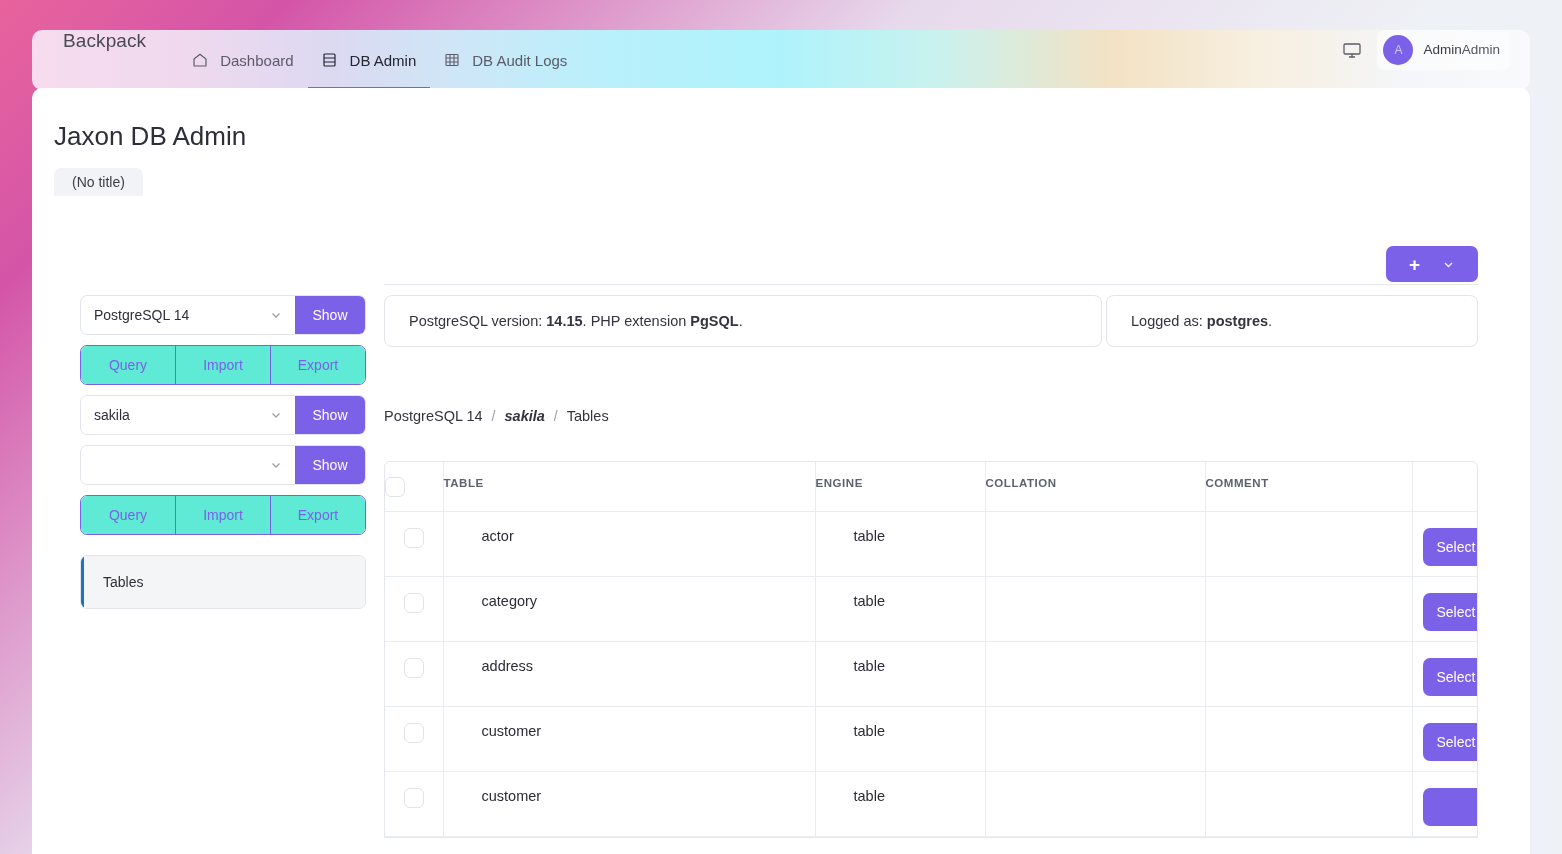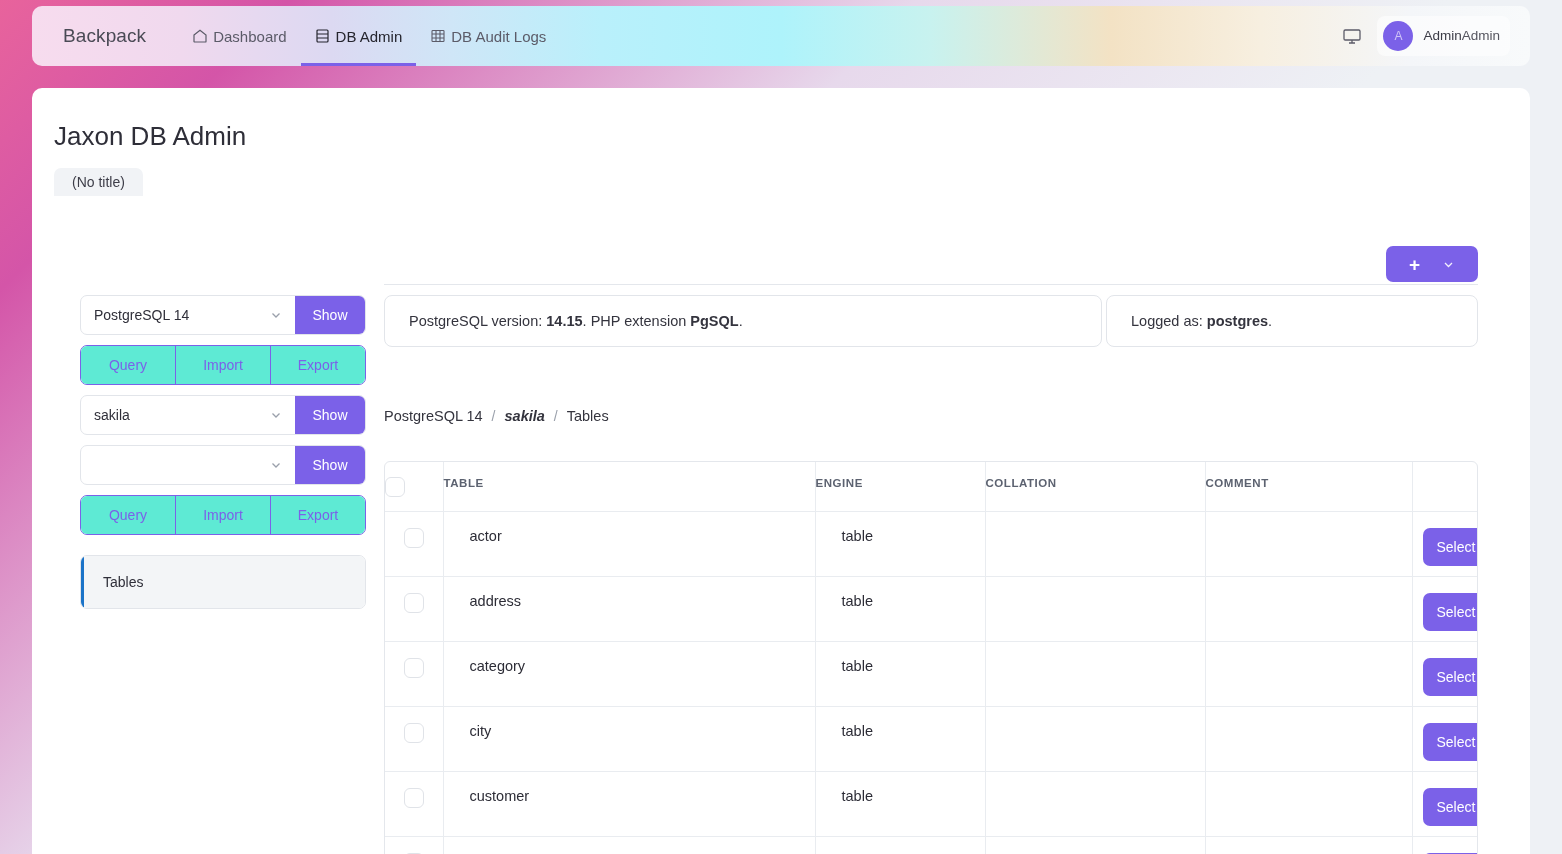--- a/index.html
+++ b/index.html
@@ -14,54 +14,54 @@
 
   body {
     background: linear-gradient(135deg, #e8639c 0%, #d455a8 12%, #e7d9ec 38%, #eef1f5 60%, #eef1f5 100%);
     position: relative;
   }
 
   
   .topbar {
     position: absolute;
     left: 32px;
-    top: 6px;
+    top: 30px;
     width: 1498px;
     height: 60px;
     border-radius: 10px;
     background: linear-gradient(90deg,
         #f7dcee 0%,
         #f0d9ee 10%,
         #dcd9f2 20%,
         #cfe6f7 28%,
         #b9f0fb 38%,
         #aef3fb 50%,
         #c8f2ef 60%,
         #f3e2c4 72%,
         #f7efe0 82%,
         #f4f6f9 92%,
         #f8fafb 100%);
     display: flex;
-    align-items: center;
+    align-items: flex-start;
     overflow: hidden;
   }
 
   .brand {
     margin-left: 31px;
     font-size: 19px;
     color: #4a4a55;
     letter-spacing: .1px;
   }
 
   .navitems { display: flex; align-items: stretch; height: 60px; margin-left: 32px; }
 
   .navitem {
     display: flex;
     align-items: center;
-    gap: 5px;
+    gap: 12px;
     padding: 16px 14px;
     font-size: 15px;
     color: #5b5b68;
     cursor: pointer;
     position: relative;
     height: 60px;
   }
   .navitem.active { color: #25252e; }
   .navitem.active::after {
     content: "";
@@ -297,21 +297,21 @@
     color: #5c6270;
     font-weight: bold;
   }
   .c-chk  { width: 58px; }
   .c-tbl  { width: 372px; }
   .c-eng  { width: 170px; }
   .c-col  { width: 220px; }
   .c-com  { width: 207px; }
   .c-act  { width: 137px; }
 
-  th.pad, td.pad { padding-left: 26px; }
+  th.pad, td.pad { padding-left: 38px; }
 
   table.dbt td {
     height: 65px;
     padding-top: 16px;
     font-size: 14.5px;
     color: #2c2c36;
   }
   td.c-chk, th.c-chk { padding-left: 19px; }
 
   .chk {
@@ -529,81 +529,67 @@
               <td class="c-act">
                 <button class="selectbtn">
                   <span>Select</span>
                 </button>
               </td>
             </tr>
             <tr>
               <td class="c-chk">
                 <span class="chk"></span>
               </td>
-              <td class="pad">address</td>
+              <td class="pad">category</td>
               <td class="pad">table</td>
               <td class="pad"></td>
               <td class="pad"></td>
               <td class="c-act">
                 <button class="selectbtn">
                   <span>Select</span>
                 </button>
               </td>
             </tr>
             <tr>
               <td class="c-chk">
                 <span class="chk"></span>
               </td>
-              <td class="pad">category</td>
+              <td class="pad">address</td>
               <td class="pad">table</td>
               <td class="pad"></td>
               <td class="pad"></td>
               <td class="c-act">
                 <button class="selectbtn">
                   <span>Select</span>
                 </button>
               </td>
             </tr>
             <tr>
               <td class="c-chk">
                 <span class="chk"></span>
               </td>
-              <td class="pad">city</td>
+              <td class="pad">customer</td>
               <td class="pad">table</td>
               <td class="pad"></td>
               <td class="pad"></td>
               <td class="c-act">
                 <button class="selectbtn">
                   <span>Select</span>
                 </button>
               </td>
             </tr>
             <tr>
               <td class="c-chk">
                 <span class="chk"></span>
               </td>
               <td class="pad">customer</td>
               <td class="pad">table</td>
               <td class="pad"></td>
               <td class="pad"></td>
               <td class="c-act">
-                <button class="selectbtn">
-                  <span>Select</span>
-                </button>
-              </td>
-            </tr>
-            <tr>
-              <td class="c-chk">
-                <span class="chk"></span>
-              </td>
-              <td class="pad">customer</td>
-              <td class="pad">table</td>
-              <td class="pad"></td>
-              <td class="pad"></td>
-              <td class="c-act">
                 <button class="selectbtn"></button>
               </td>
             </tr>
           </tbody>
       </table>
     </div>
 
   </div>
 </div>
 

